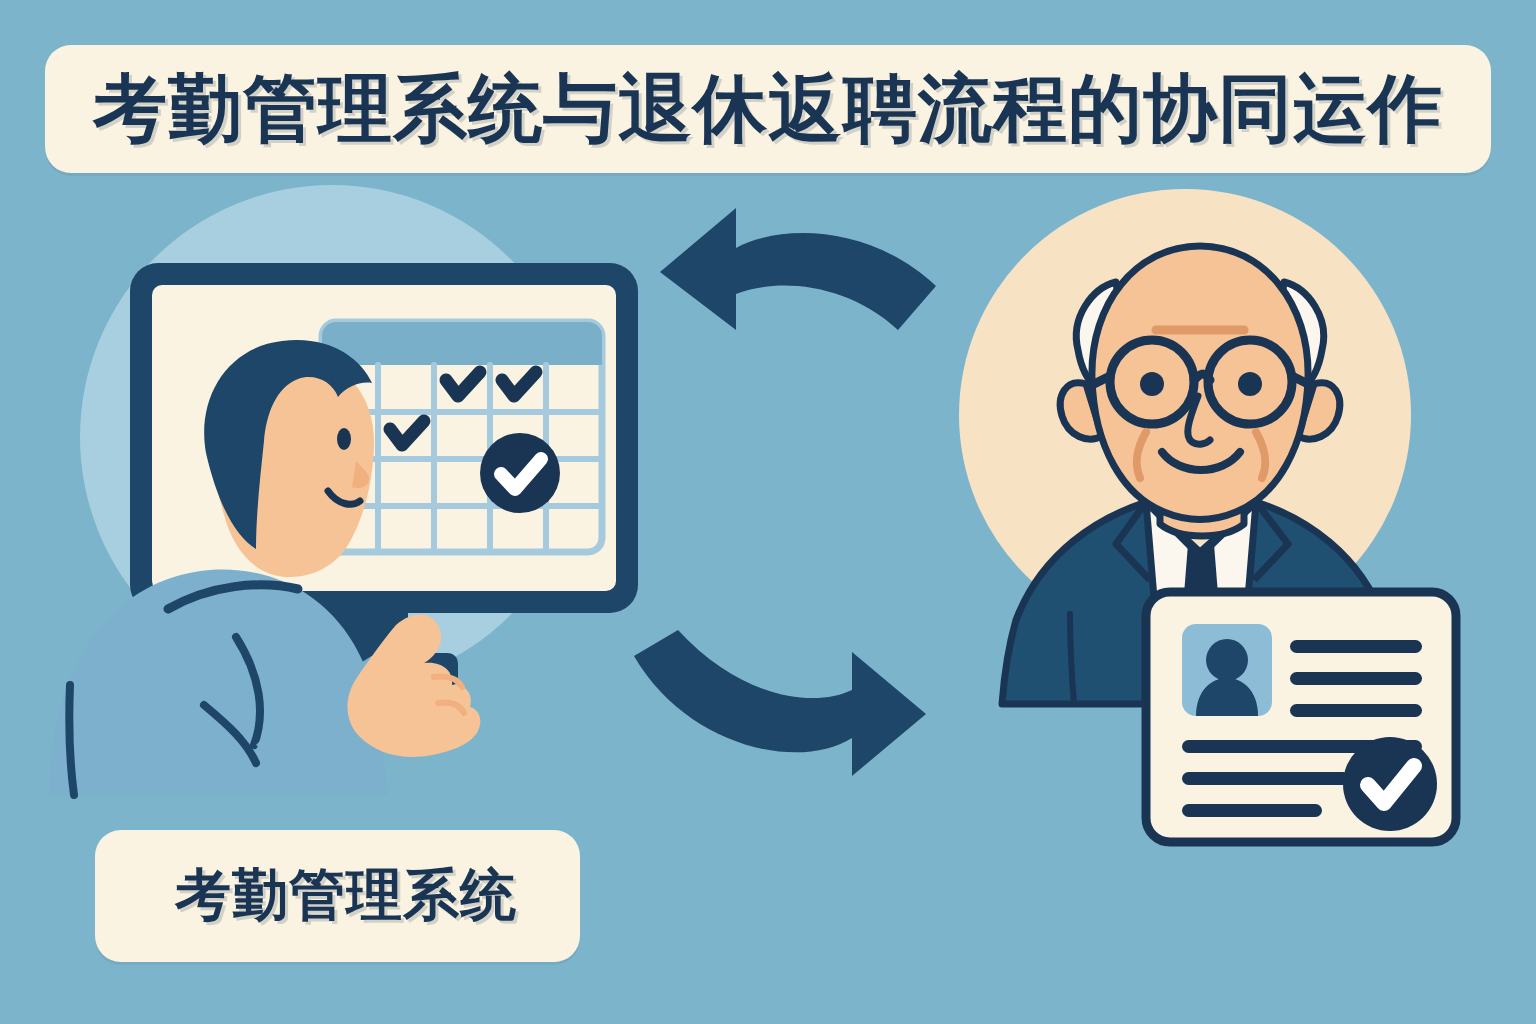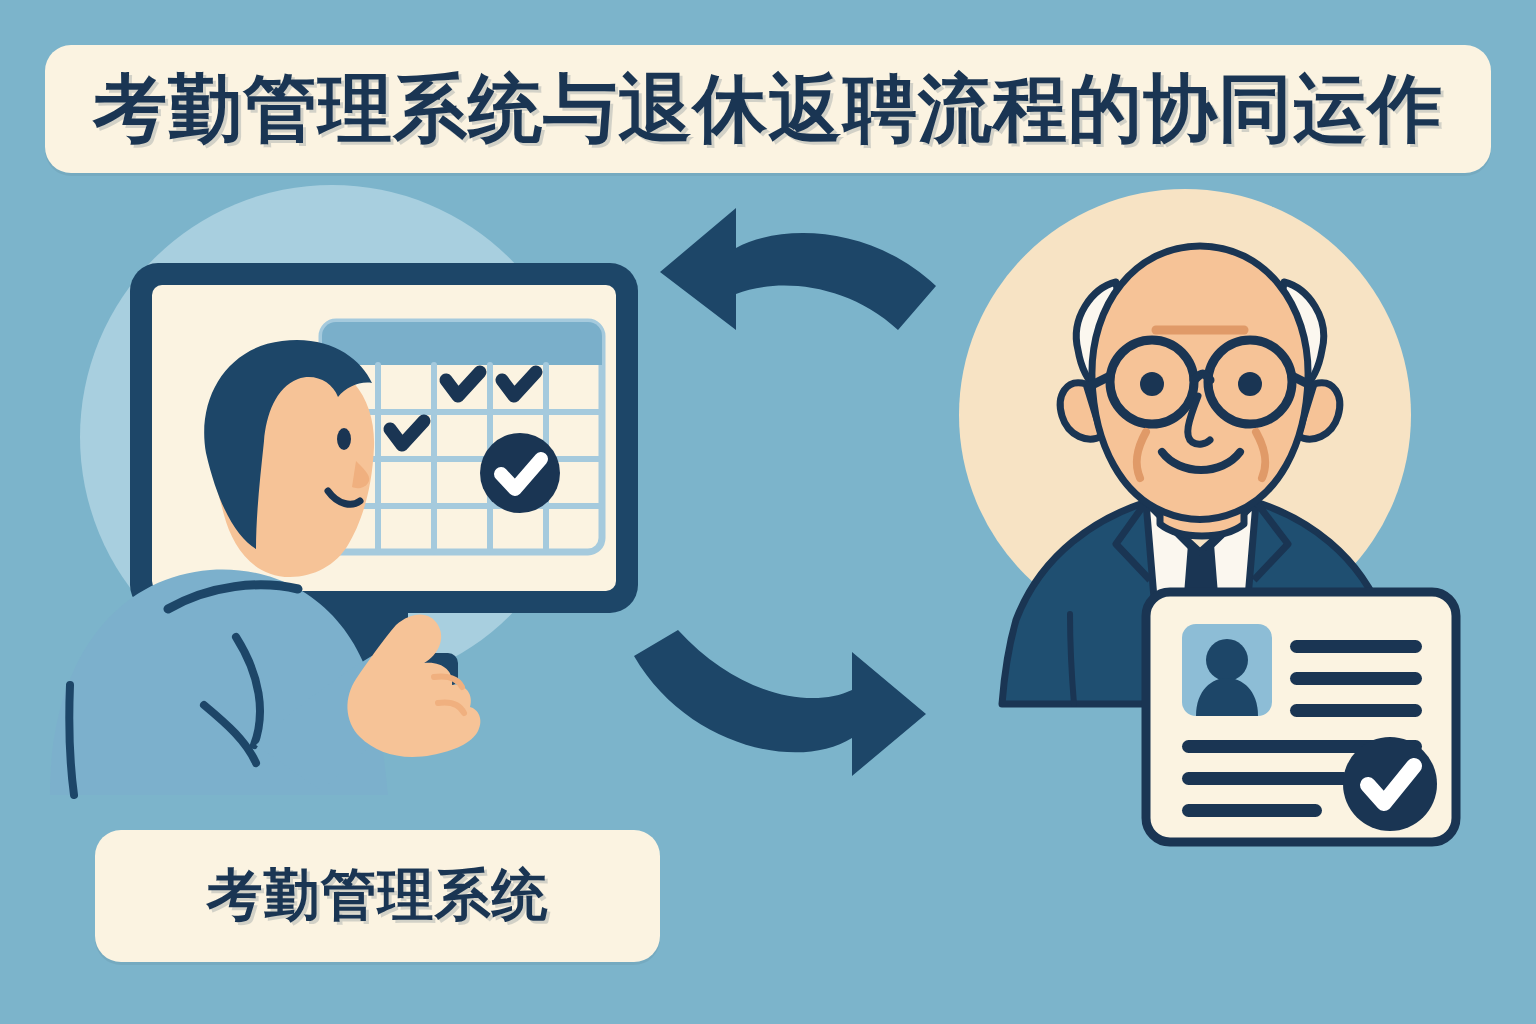--- a/index.html
+++ b/index.html
@@ -45,21 +45,21 @@
   .label-chip {
     position: absolute;
     height: 132px;
     background: #fbf3e1;
     border-radius: 26px;
     display: flex;
     align-items: center;
     justify-content: center;
     box-shadow: 0 3px 0 rgba(0,0,0,0.05);
   }
-  .label-chip.left  { left: 95px;  top: 830px; width: 565px; }
+  .label-chip.left  { left: 95px;  top: 830px; width: 468px; padding-left: 17px; }
   .label-chip.right { left: 920px; top: 830px; width: 530px; }
   .label-text {
     font-size: 56px;
     font-weight: bold;
     color: #1a3553;
     white-space: nowrap;
     letter-spacing: 1px;
     text-shadow: 3px 3px 0 rgba(26,53,83,0.18);
   }
 

